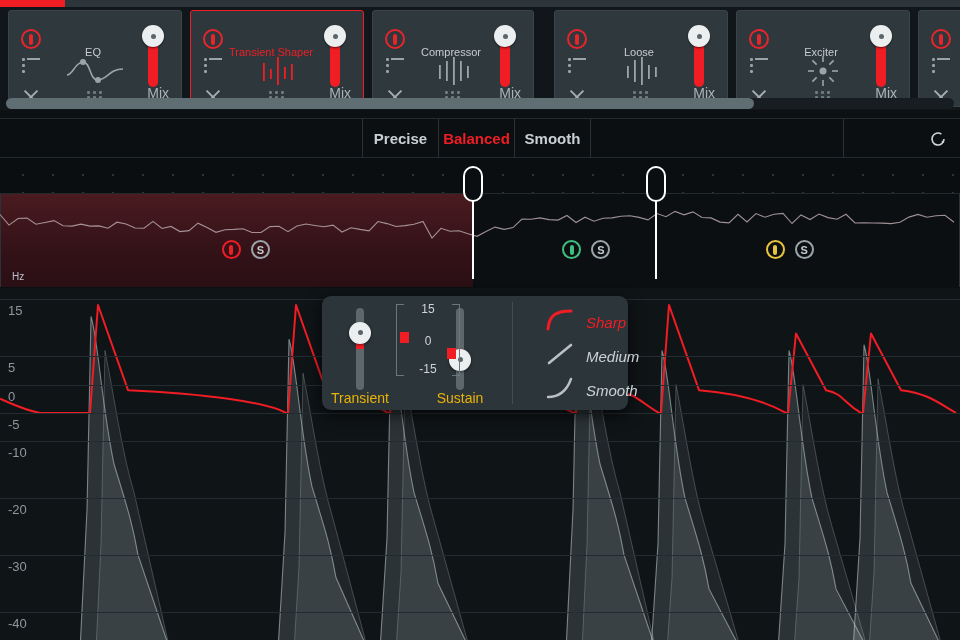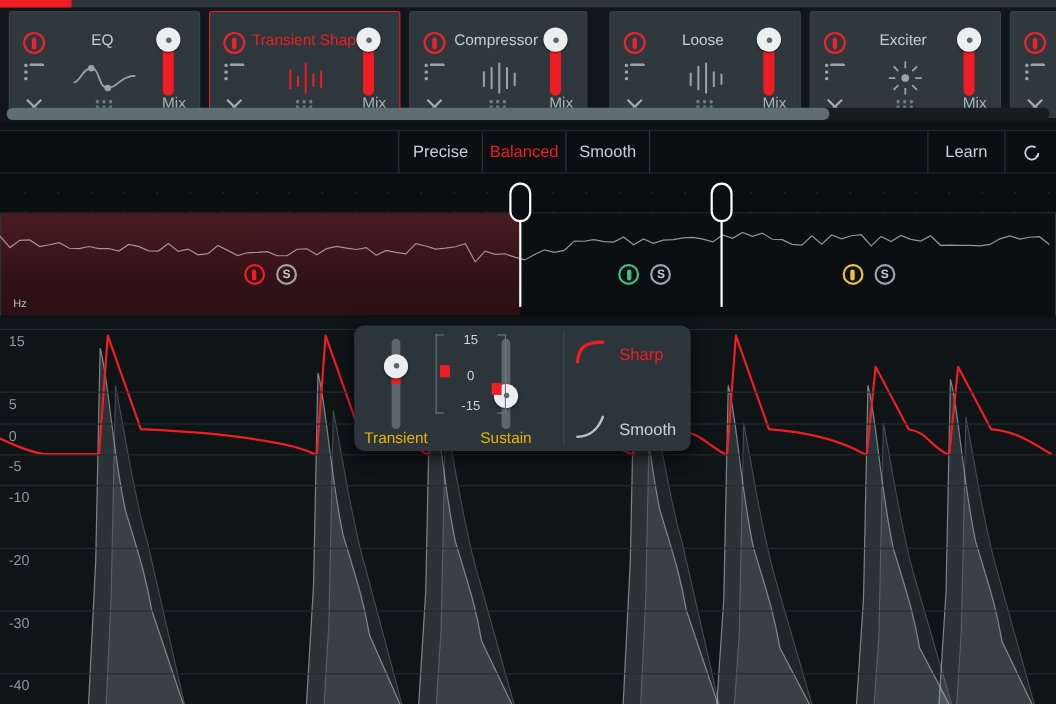--- a/index.html
+++ b/index.html
@@ -16,22 +16,22 @@
   .rack { position:absolute; left:0; top:7px; width:960px; height:103px; background:#11161a; }
   .module { position:absolute; top:3px; height:97px; background:#2f393d; border-radius:3px;
     border:1px solid #39454a; }
   .module.active { border:1.5px solid #f01d24; background:#2e383c; }
 
   .mod-power { position:absolute; left:12px; top:18px; width:20px; height:20px; border-radius:50%;
     border:2px solid #e8252c; }
   .mod-power::after { content:""; position:absolute; left:50%; top:3px; margin-left:-2px;
     width:4px; height:11px; border-radius:2px; background:#e8252c; }
 
-  .mod-title { position:absolute; top:17px; left:34px; right:38px; text-align:center;
-    font-size:14px; color:#c6cdd1; white-space:nowrap; overflow:hidden; }
+  .mod-title { position:absolute; top:35px; left:34px; right:38px; text-align:center;
+    font-size:11px; color:#c6cdd1; white-space:nowrap; overflow:hidden; }
   .module.active .mod-title { color:#f01d24; text-align:left; left:38px; }
 
   .mod-list { position:absolute; left:13px; top:47px; width:18px; height:16px; }
   .mod-list i { position:absolute; left:5px; width:13px; height:2px; background:#9aa5aa; border-radius:1px; }
   .mod-list i:nth-child(1){ top:0; } .mod-list i:nth-child(2){ top:6px; } .mod-list i:nth-child(3){ top:12px; }
   .mod-list b { position:absolute; left:0; width:2.5px; height:2.5px; border-radius:50%; background:#9aa5aa; }
   .mod-list b:nth-of-type(1){ top:0; } .mod-list b:nth-of-type(2){ top:6px; } .mod-list b:nth-of-type(3){ top:12px; }
 
   .mod-close { position:absolute; left:13px; top:77px; width:18px; height:18px; }
   .mod-close::before,.mod-close::after { content:""; position:absolute; left:0; top:8px; width:18px;
@@ -51,21 +51,21 @@
   .mod-fader .knob::after { content:""; position:absolute; left:50%; top:50%; margin:-2.5px 0 0 -2.5px;
     width:5px; height:5px; border-radius:50%; background:#5b6569; }
   .mod-mix { position:absolute; right:12px; bottom:5px; font-size:14px; color:#aab3b8; }
 
   
   .rack-scroll { position:absolute; left:6px; bottom:1px; width:948px; height:11px; background:#171d21; border-radius:6px; }
   .rack-scroll .thumb { position:absolute; left:0; top:0; height:11px; width:748px; background:#5e6e73; border-radius:6px; }
 
   
   .toolbar { position:absolute; left:0; top:118px; width:960px; height:40px; background:#0b0f12;
-    border-top:1px solid #232b2f; border-bottom:1px solid #232b2f; }
+    border-top:1px solid #232b2f; border-bottom:1px solid #232b2f;font-weight:bold; }
   .tb-cell { position:absolute; top:0; height:39px; display:flex; align-items:center; justify-content:center;
     font-size:15px; color:#c9d0d4; border-right:1px solid #2a3237; }
   .tb-cell.active { color:#f01d24; }
   .tb-left-edge { position:absolute; left:362px; top:0; width:1px; height:39px; background:#2a3237; }
 
   .reset-icon { position:absolute; right:12px; top:10px; width:20px; height:20px; }
 
   
   .spectrum { position:absolute; left:0; top:158px; width:960px; height:130px; background:#0b0f12; }
   .dots { position:absolute; left:0; top:0; width:960px; height:36px; background:#0a0e11;
@@ -107,21 +107,21 @@
   .vslider .vknob::after { content:""; position:absolute; left:50%; top:50%; margin:-2.5px 0 0 -2.5px;
     width:5px; height:5px; border-radius:50%; background:#5b6569; }
   .sl-label { position:absolute; font-size:14px; color:#eab308; transform:translateX(-50%); }
 
   .scale { position:absolute; left:396px; top:302px; width:64px; height:72px; }
   .scale .bracket { position:absolute; top:0; width:8px; height:72px; border:1.5px solid #6c767b; }
   .scale .bracket.l { left:0; border-right:none; } .scale .bracket.r { right:0; border-left:none; }
   .scale .sv { position:absolute; left:0; width:64px; text-align:center; font-size:12px; color:#cdd4d7; }
   .scale .tick { position:absolute; width:9px; height:11px; background:#f01d24; }
 
-  .curve-opt { position:absolute; left:200px; height:34px; display:flex; align-items:center; gap:11px; }
+  .curve-opt { position:absolute; left:223px; height:34px; display:flex; align-items:center; gap:11px;font-style:italic; }
   .curve-opt .ctxt { font-size:15px; color:#ccd3d6; }
   .curve-opt.active .ctxt { color:#f01d24; }
 </style>
 </head>
 <body>
 
 <div id="app">
 
   <div class="tabstrip">
     <div class="active-tab"></div>
@@ -318,21 +318,20 @@
   <div class="toolbar" id="toolbar">
     <div class="tb-left-edge"></div>
     <svg class="reset-icon" viewBox="0 0 20 20">
       <path d="M16 10a6 6 0 1 1-2.6-4.95" fill="none" stroke="#cfd6d9" stroke-width="1.6"></path>
       <path d="M16.2 13.8 L13.2 13.0 L15.6 11.0 Z" fill="#cfd6d9"></path>
     </svg>
   <div class="tb-cell" style="left: 363px; width: 76px;">Precise</div>
       <div class="tb-cell active" style="left: 439px; width: 76px;">Balanced</div>
       <div class="tb-cell" style="left: 515px; width: 76px;">Smooth</div>
       <div class="tb-cell" style="left: 591px; width: 253px;"></div>
-      <div class="tb-cell" style="left: 844px; width: 70px;">Learn</div>
     </div>
 
   <div class="spectrum">
     <div class="dots"></div>
     <div class="bandrow" id="bandrow">
         <div class="band sel" style="left: 0px; width: 473px;"></div>
         <div class="band-ctl" style="left: 245.96px;">
           <div class="bpow" style="border-color:#f01d24">
          <style></style>
             <span style="position: absolute; left: 50%; top: 3px; margin-left: -2px; width: 4px; height: 10px; border-radius: 2px; background: rgb(240, 29, 36);"></span>
@@ -410,20 +409,26 @@
         <div class="sv" style="top:58px">-15</div>
         <div class="tick" style="left:4px;top:28px"></div>
         <div class="tick" style="right:4px;top:44px"></div>
       </div>
       <div class="curve-opt active" style="top: 9px;">
         <span><svg width="30" height="24" viewBox="0 0 30 24">
             <path d="M3 21 C4 8 10 3 26 3" fill="none" stroke="#f01d24" stroke-width="3" stroke-linecap="round"></path>
           </svg></span>
         <span class="ctxt">Sharp</span>
       </div>
+      <div class="curve-opt" style="top: 43px;">
+        <span><svg width="30" height="24" viewBox="0 0 30 24">
+            <line x1="4" y1="21" x2="26" y2="3" stroke="#b9c1c5" stroke-width="2.6" stroke-linecap="round"></line>
+          </svg></span>
+        <span class="ctxt">Medium</span>
+      </div>
       <div class="curve-opt" style="top: 77px;">
         <span><svg width="30" height="24" viewBox="0 0 30 24">
             <path d="M3 21 C14 21 22 14 26 3" fill="none" stroke="#b9c1c5" stroke-width="2.4" stroke-linecap="round"></path>
           </svg></span>
         <span class="ctxt">Smooth</span>
       </div>
     </div>
 
 </div>
 

